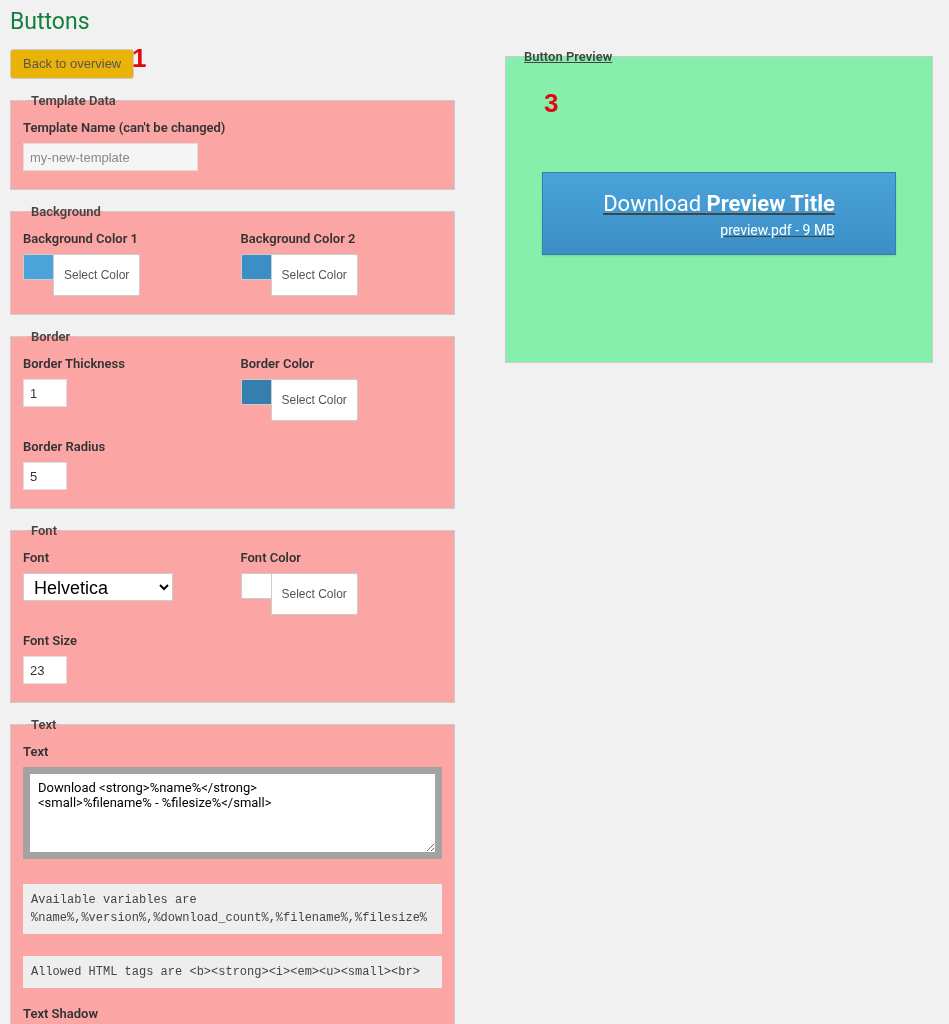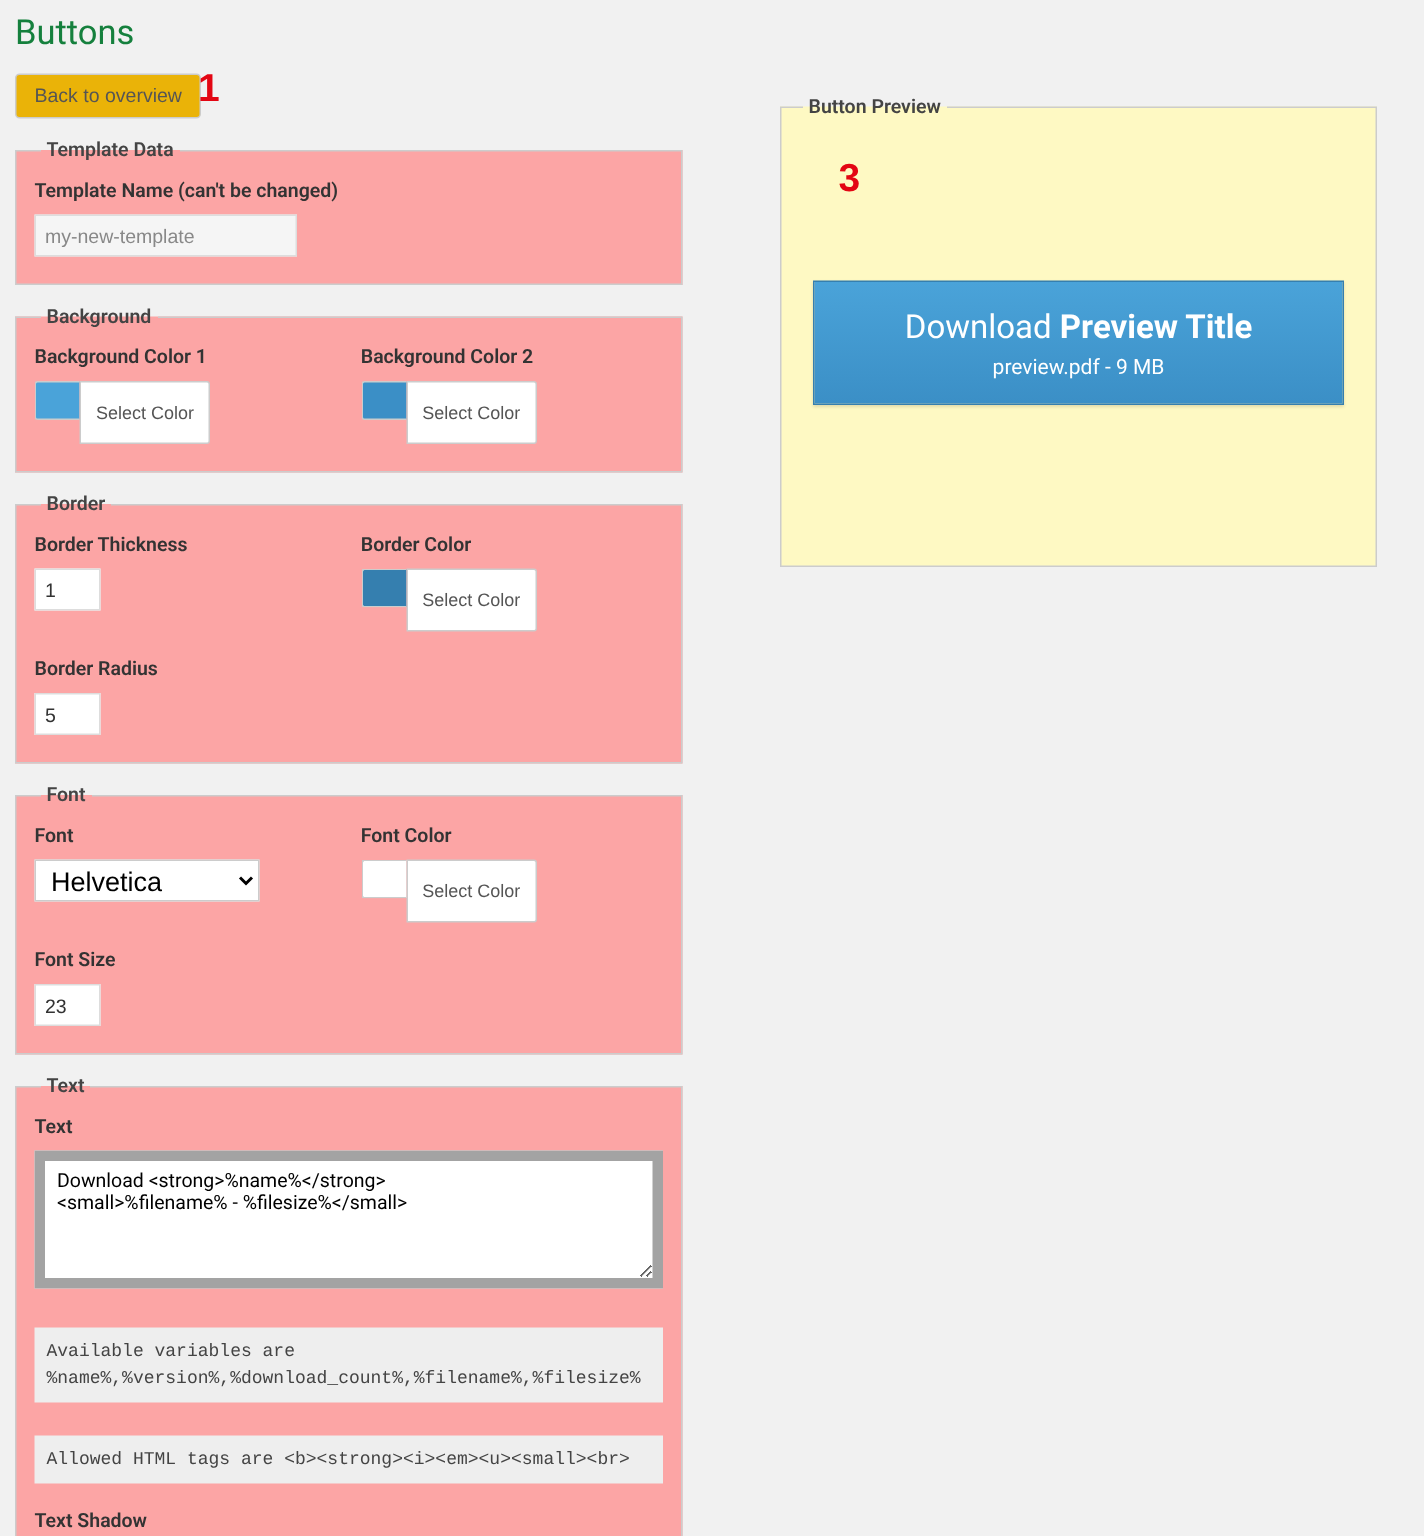--- a/index.html
+++ b/index.html
@@ -124,40 +124,41 @@
     color: #444;
     margin-top: 22px;
     line-height: 1.5;
   }
   .checkbox-row { display:flex; align-items:center; gap:6px; margin-top:6px;}
   input[type="checkbox"] { width:15px; height:15px; }
 
   
   fieldset.preview {
     border: 1px solid #ccc;
-    background: #fef9c3;
+    background: #86efac;
     padding: 14px;
-    margin: 15px;
+    margin: 0;
+    text-decoration: underline;
   }
   fieldset.preview > legend {
     font-size: 13px;
     font-weight: 600;
     padding: 0 4px;
   }
   .preview-area {
     height: 270px;
     display:flex; align-items:center; justify-content:center;
     position:relative;
   }
   .preview-button {
     background: linear-gradient(to bottom, #4aa3d9 0%, #3b8fc6 100%);
     border: 1px solid #357faf;
     border-radius: 0;
     padding: 18px 60px 16px 60px;
-    text-align:center;
+    text-align:right;
     color:#fff;
     box-shadow: 0 1px 2px rgba(0,0,0,0.12);
     cursor:pointer;
   }
   .preview-button .main {
     font-size: 22px;
     font-weight: 400;
     margin-bottom: 6px;
     white-space: nowrap;
   }

